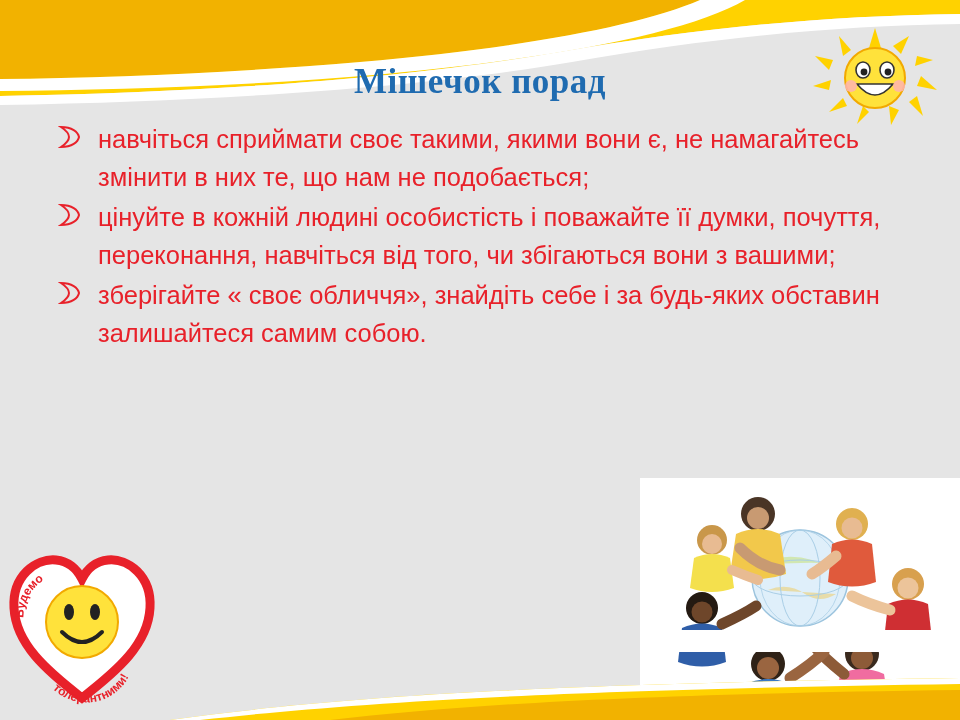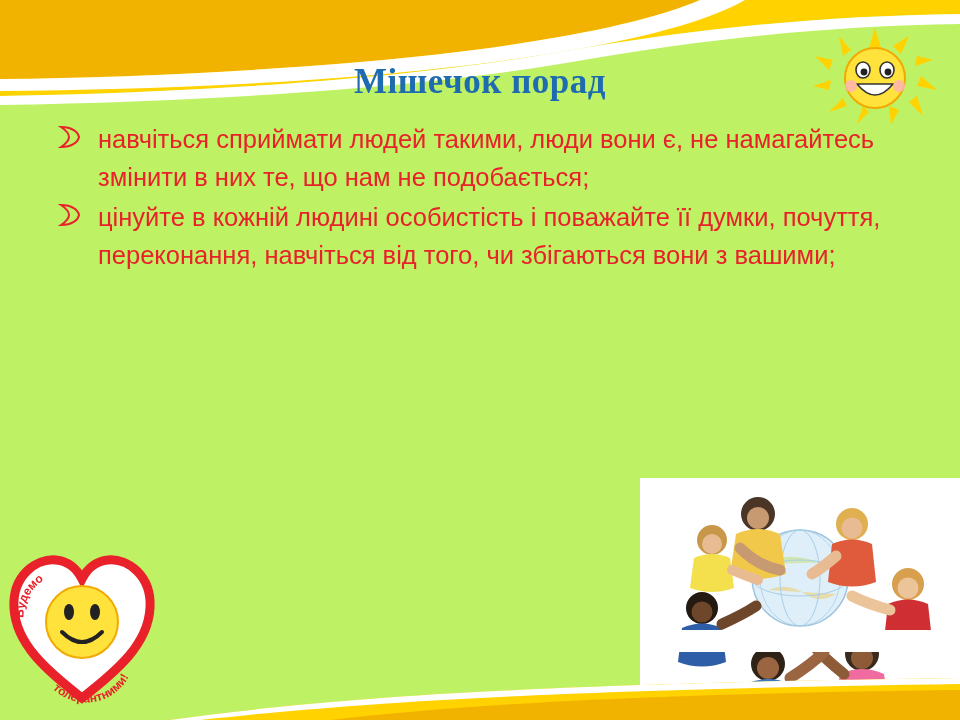--- a/index.html
+++ b/index.html
@@ -13,21 +13,21 @@
     font-family: "Liberation Sans", sans-serif;
     overflow: hidden;
     position: relative;
   }
 
   .slide {
     position: relative;
     width: 960px;
     height: 720px;
     overflow: hidden;
-    background: #bef264;
+    background: #e5e5e5;
   }
 
   
   .top-banner {
     position: absolute;
     top: 0;
     left: 0;
     width: 960px;
     height: 130px;
     pointer-events: none;
@@ -158,29 +158,37 @@
 
   <div class="title">Мішечок порад</div>
 
   <ul class="advice-list">
     <li class="advice-item">
       <span class="bullet">
         <svg width="24" height="28" viewBox="0 0 24 28" xmlns="http://www.w3.org/2000/svg">
           <path d="M3,4 C14,4 20,9 21,14 C20,19 14,24 3,24 C9,20 11,17 11,14 C11,11 9,8 3,4 Z" fill="none" stroke="#e8212a" stroke-width="2"></path>
         </svg>
       </span>
-      <span>навчіться сприймати людей такими, люди вони є, не намагайтесь змінити в них те, що нам не подобається;</span>
+      <span>навчіться сприймати своє такими, якими вони є, не намагайтесь змінити в них те, що нам не подобається;</span>
     </li>
     <li class="advice-item">
       <span class="bullet">
         <svg width="24" height="28" viewBox="0 0 24 28" xmlns="http://www.w3.org/2000/svg">
           <path d="M3,4 C14,4 20,9 21,14 C20,19 14,24 3,24 C9,20 11,17 11,14 C11,11 9,8 3,4 Z" fill="none" stroke="#e8212a" stroke-width="2"></path>
         </svg>
       </span>
       <span>цінуйте в кожній людині особистість і поважайте її думки, почуття, переконання,  навчіться від того, чи збігаються вони з вашими;</span>
+    </li>
+    <li class="advice-item">
+      <span class="bullet">
+        <svg width="24" height="28" viewBox="0 0 24 28" xmlns="http://www.w3.org/2000/svg">
+          <path d="M3,4 C14,4 20,9 21,14 C20,19 14,24 3,24 C9,20 11,17 11,14 C11,11 9,8 3,4 Z" fill="none" stroke="#e8212a" stroke-width="2"></path>
+        </svg>
+      </span>
+      <span>зберігайте « своє обличчя», знайдіть себе і за будь-яких обставин залишайтеся самим собою.</span>
     </li>
   </ul>
 
   <div class="heart-logo">
     <svg width="152" height="160" viewBox="0 0 152 160" xmlns="http://www.w3.org/2000/svg">
       <path d="M76,152 C40,124 10,98 8,62 C6,30 30,12 50,14 C62,15 71,23 76,33 C81,23 90,15 102,14 C122,12 146,30 144,62 C142,98 112,124 76,152 Z" fill="#ffffff" stroke="#e8212a" stroke-width="9"></path>
       <circle cx="76" cy="76" r="36" fill="#ffe23b" stroke="#f2a900" stroke-width="2"></circle>
       <ellipse cx="63" cy="66" rx="5" ry="8" fill="#222"></ellipse>
       <ellipse cx="89" cy="66" rx="5" ry="8" fill="#222"></ellipse>
       <path d="M56,86 Q76,106 96,86" fill="none" stroke="#222" stroke-width="4" stroke-linecap="round"></path>

